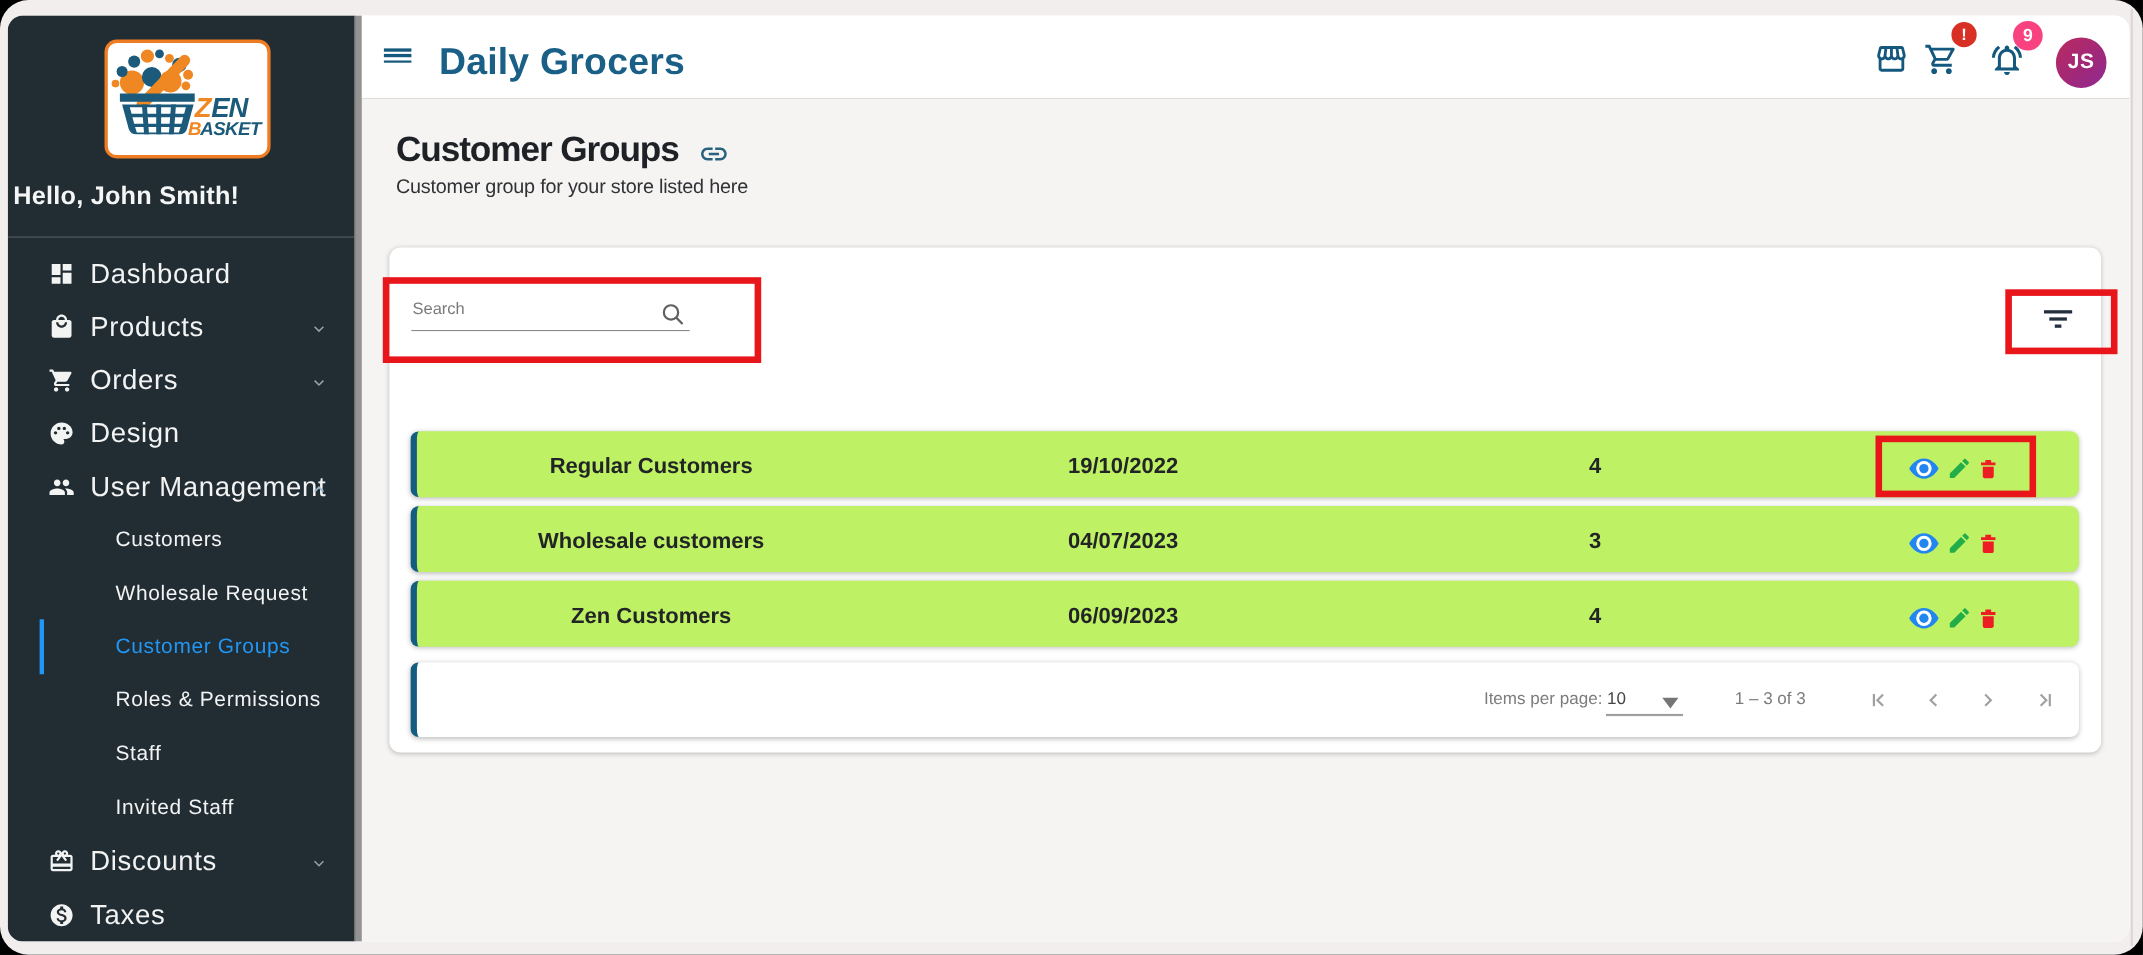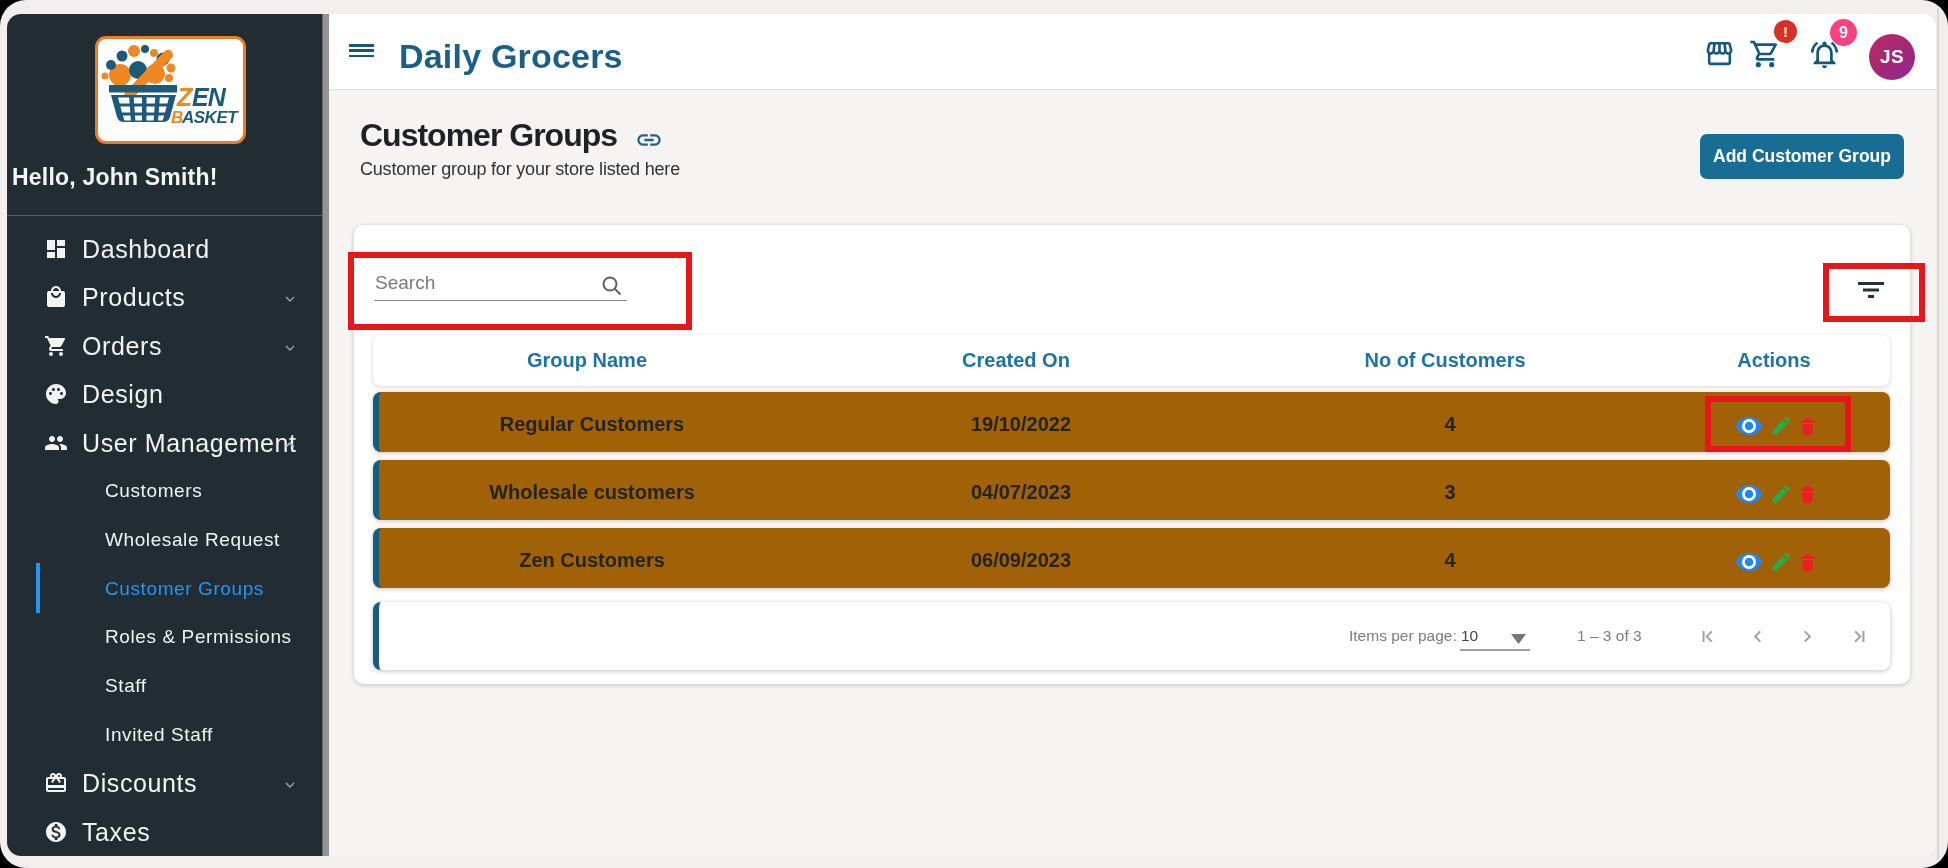--- a/index.html
+++ b/index.html
@@ -24,27 +24,27 @@
 .burger div { height:2.7px; background:#14587e; margin-bottom:2.7px; }
 .apptitle { position:absolute; left:70px; top:23px; font-size:34px; font-weight:bold; letter-spacing:0.2px; color:#1a5f86; }
 .hicon { position:absolute; top:24px; }
 .badge { position:absolute; border-radius:50%; color:#fff; text-align:center; font-weight:bold; z-index:3; }
 .avatar { position:absolute; left:1540px; top:20px; width:46px; height:46px; border-radius:50%; background:linear-gradient(135deg,#bc2a60 0%, #a12878 55%, #8f2a93 100%); color:#fff; font-size:19px; font-weight:bold; display:flex; align-items:center; justify-content:center; letter-spacing:0.5px; }
 .content { position:absolute; left:0; top:75px; width:1607px; height:767px; }
 .pgtitle { position:absolute; left:31px; top:28px; font-size:32px; font-weight:bold; letter-spacing:-1px; color:#1e2126; }
 .pgsub { position:absolute; left:31px; top:70px; font-size:18px; letter-spacing:-0.2px; color:#303236; }
 .addbtn { position:absolute; left:1371px; top:45px; width:204px; height:45px; background:#176d94; border-radius:7px; color:#fff; font-size:17.5px; font-weight:bold; display:flex; align-items:center; justify-content:center; }
 .card { position:absolute; left:25px; top:135.5px; width:1556px; height:459.5px; background:#fff; border-radius:10px; box-shadow:0 1px 5px rgba(0,0,0,0.22); }
-.searchlbl { position:absolute; left:21px; top:47px; font-size:19px; color:#7a7a7a; }
+.searchlbl { position:absolute; left:21px; top:47px; font-size:15px; color:#7a7a7a; }
 .searchline { position:absolute; left:20px; top:75.5px; width:253px; height:1px; background:#8a8a8a; }
 .mag { position:absolute; left:246px; top:49px; }
 .filtericon { position:absolute; left:1504px; top:56px; }
 .thead { position:absolute; left:19px; top:110.5px; width:1517px; height:51px; background:#fff; border-radius:8px; box-shadow:0 1px 4px rgba(0,0,0,0.18); }
 .thead span { position:absolute; top:14px; transform:translateX(-50%); font-size:20px; font-weight:bold; color:#1a74a5; white-space:nowrap; }
-.trow { position:absolute; left:19px; width:1517px; height:60px; background:#a16207; border-radius:8px; box-shadow:0 1px 5px rgba(0,0,0,0.25); border-left:6px solid #135d80; }
+.trow { position:absolute; left:19px; width:1517px; height:60px; background:#bef264; border-radius:8px; box-shadow:0 1px 5px rgba(0,0,0,0.25); border-left:6px solid #135d80; }
 .trow span { position:absolute; top:21px; transform:translateX(-50%); font-size:20px; font-weight:bold; color:#222426; white-space:nowrap; }
 .ticons { position:absolute; left:1355px; top:20px; height:28px; display:flex; gap:5.5px; align-items:center; }
 .pager { position:absolute; left:19px; top:377.5px; width:1517px; height:68px; background:#fff; border-radius:8px; box-shadow:0 1px 5px rgba(0,0,0,0.25); border-left:6px solid #135d80; color:#7c7c7c; font-size:15.5px; }
 .pager span { position:absolute; white-space:nowrap; }
 .redbox { position:absolute; border:6px solid #e8151b; z-index:5; }
 </style>
 </head>
 <body>
 <div class="frame">
 <div class="app">
@@ -142,39 +142,32 @@
           </svg>
       <div class="badge" style="left:1501px; top:5px; width:27px; height:27px; background:#f94280; font-size:16px; line-height:27px;">9</div>
       <div class="avatar">JS</div>
     </div>
     <div class="content">
       <div class="pgtitle">Customer Groups</div>
       <svg style="position:absolute; left:306px; top:37px;" width="28" height="28" viewBox="0 0 24 24" fill="#27637f">
             <path d="M3.9 12c0-1.71 1.39-3.1 3.1-3.1h4V7H7c-2.76 0-5 2.24-5 5s2.24 5 5 5h4v-1.9H7c-1.71 0-3.1-1.39-3.1-3.1zM8 13h8v-2H8v2zm9-6h-4v1.9h4c1.71 0 3.1 1.39 3.1 3.1s-1.39 3.1-3.1 3.1h-4V17h4c2.76 0 5-2.24 5-5s-2.24-5-5-5z"></path>
           </svg>
       <div class="pgsub">Customer group for your store listed here</div>
-      <div class="addbtn">Add Customer Group</div>
       <div class="card">
         <div class="searchlbl">Search</div>
         <div class="searchline"></div>
         <svg class="mag" width="24" height="24" viewBox="0 0 24 24" fill="none" stroke="#606060" stroke-width="2">
               <circle cx="10" cy="10" r="6.5"></circle>
               <path d="M15 15l5.5 5.5"></path>
             </svg>
         <svg class="filtericon" width="26" height="18" viewBox="0 0 26 18" fill="#25303e">
               <rect x="0" y="1" width="26" height="3"></rect>
               <rect x="5" y="7.5" width="16" height="3"></rect>
               <rect x="10" y="14" width="6" height="3"></rect>
             </svg>
-        <div class="thead">
-          <span style="left:214px">Group Name</span>
-          <span style="left:643px">Created On</span>
-          <span style="left:1072px">No of Customers</span>
-          <span style="left:1401px">Actions</span>
-        </div>
         <div class="trow" style="top:167.5px">
           <span style="left:213px">Regular Customers</span>
           <span style="left:642px">19/10/2022</span>
           <span style="left:1071px">4</span>
           <div class="ticons">
             <svg width="30" height="30" viewBox="0 0 24 24">
                   <path fill="#2286f0" d="M12 4.6C6.5 4.6 2.6 9.3 1.3 12c1.3 2.7 5.2 7.4 10.7 7.4S21.4 14.7 22.7 12C21.4 9.3 17.5 4.6 12 4.6z"></path>
                   <circle cx="12" cy="12" r="5.6" fill="#fff"></circle>
                   <circle cx="12" cy="12" r="3.4" fill="#2286f0"></circle>
                 </svg>

